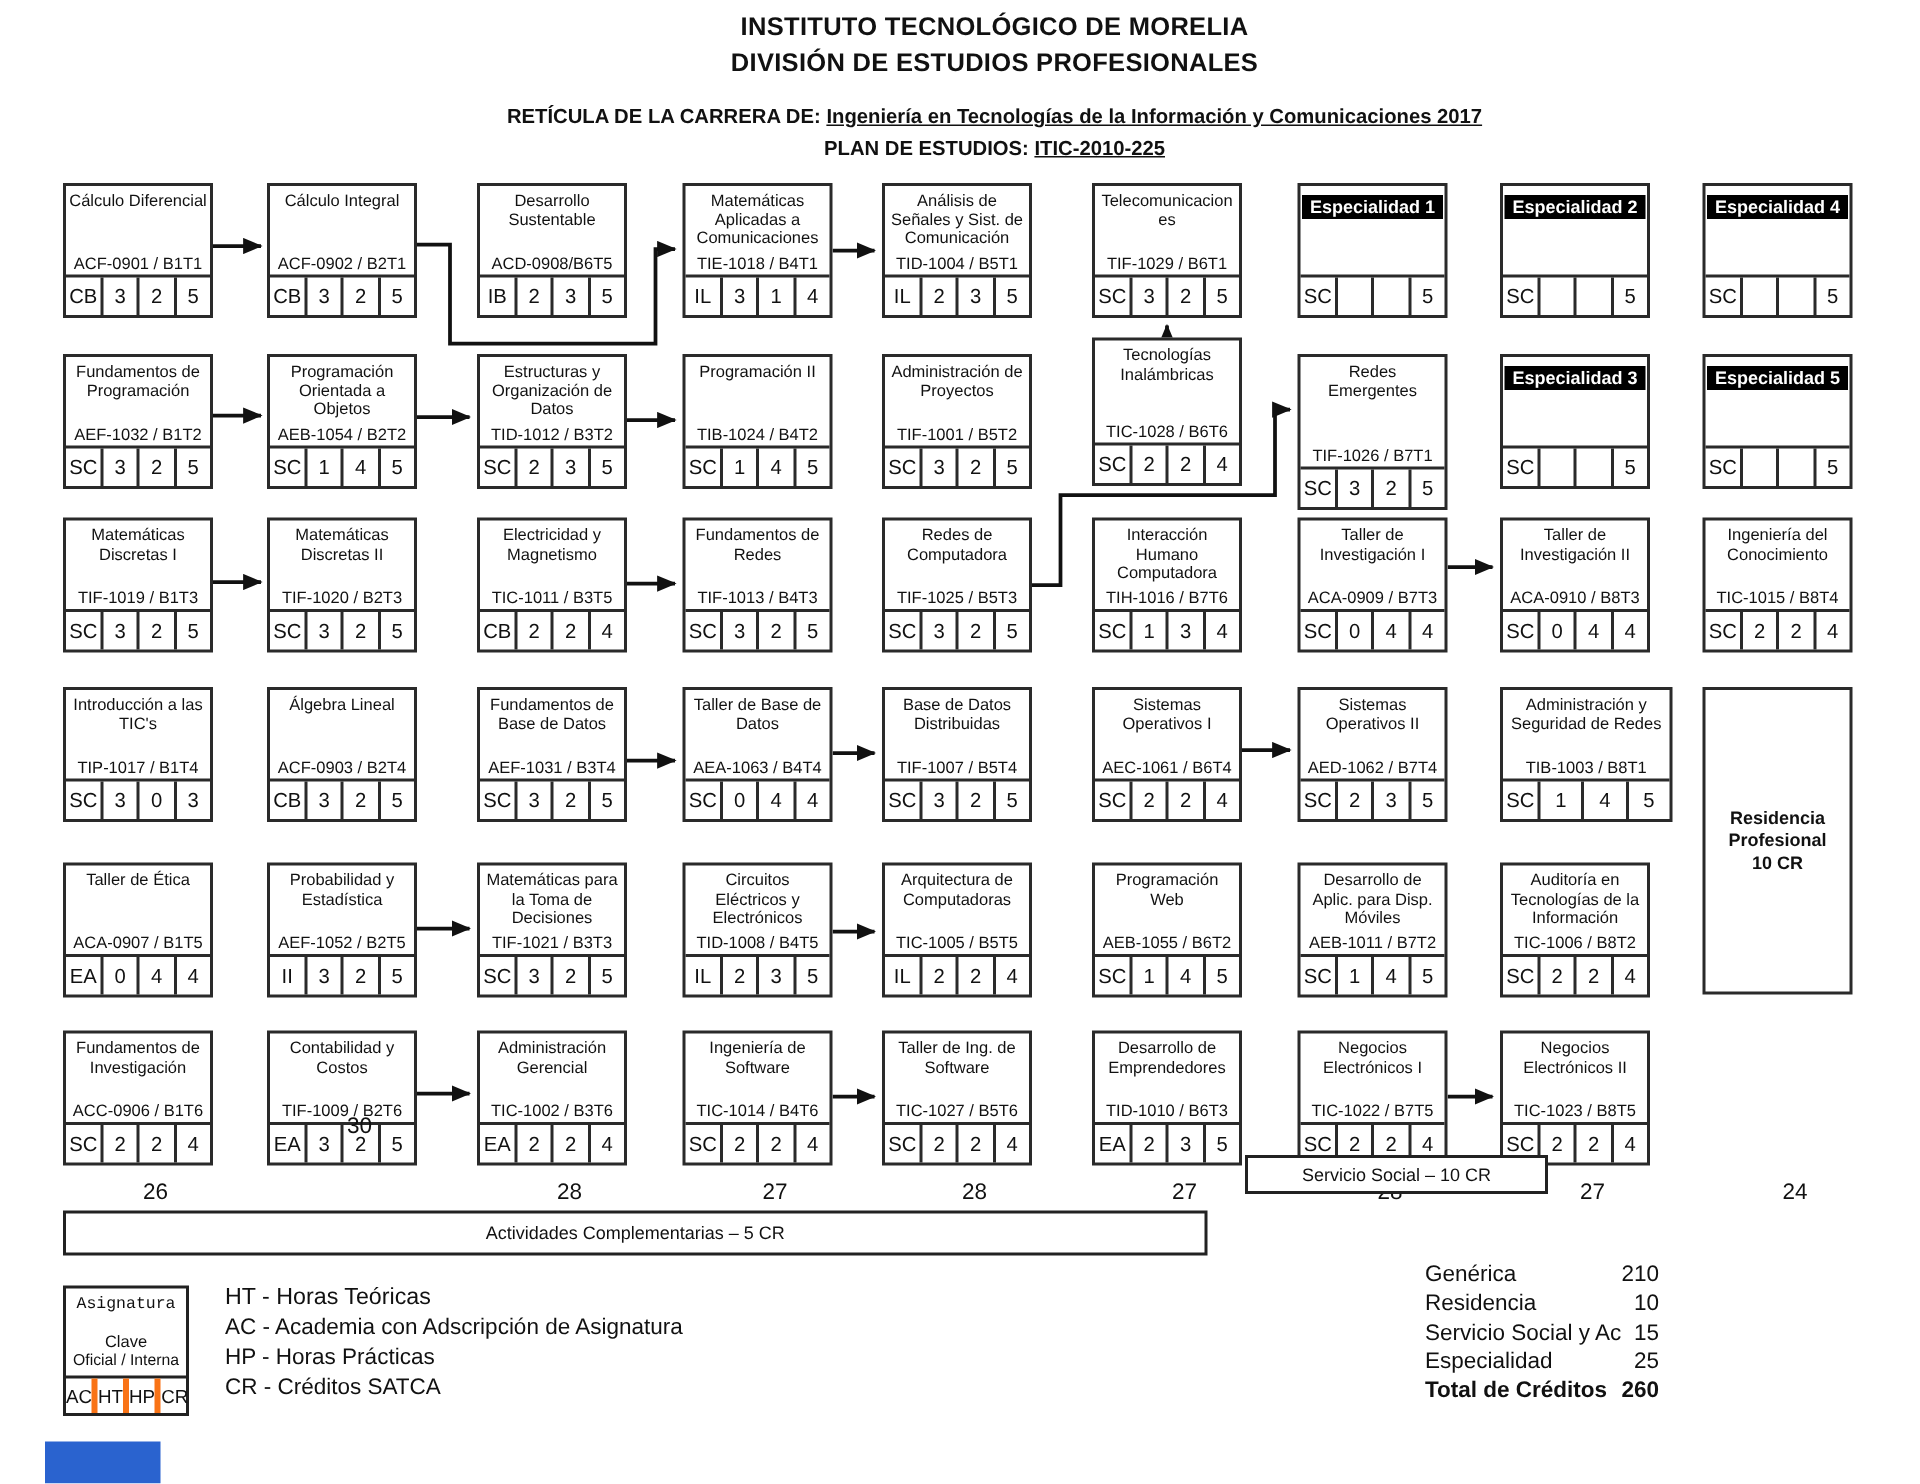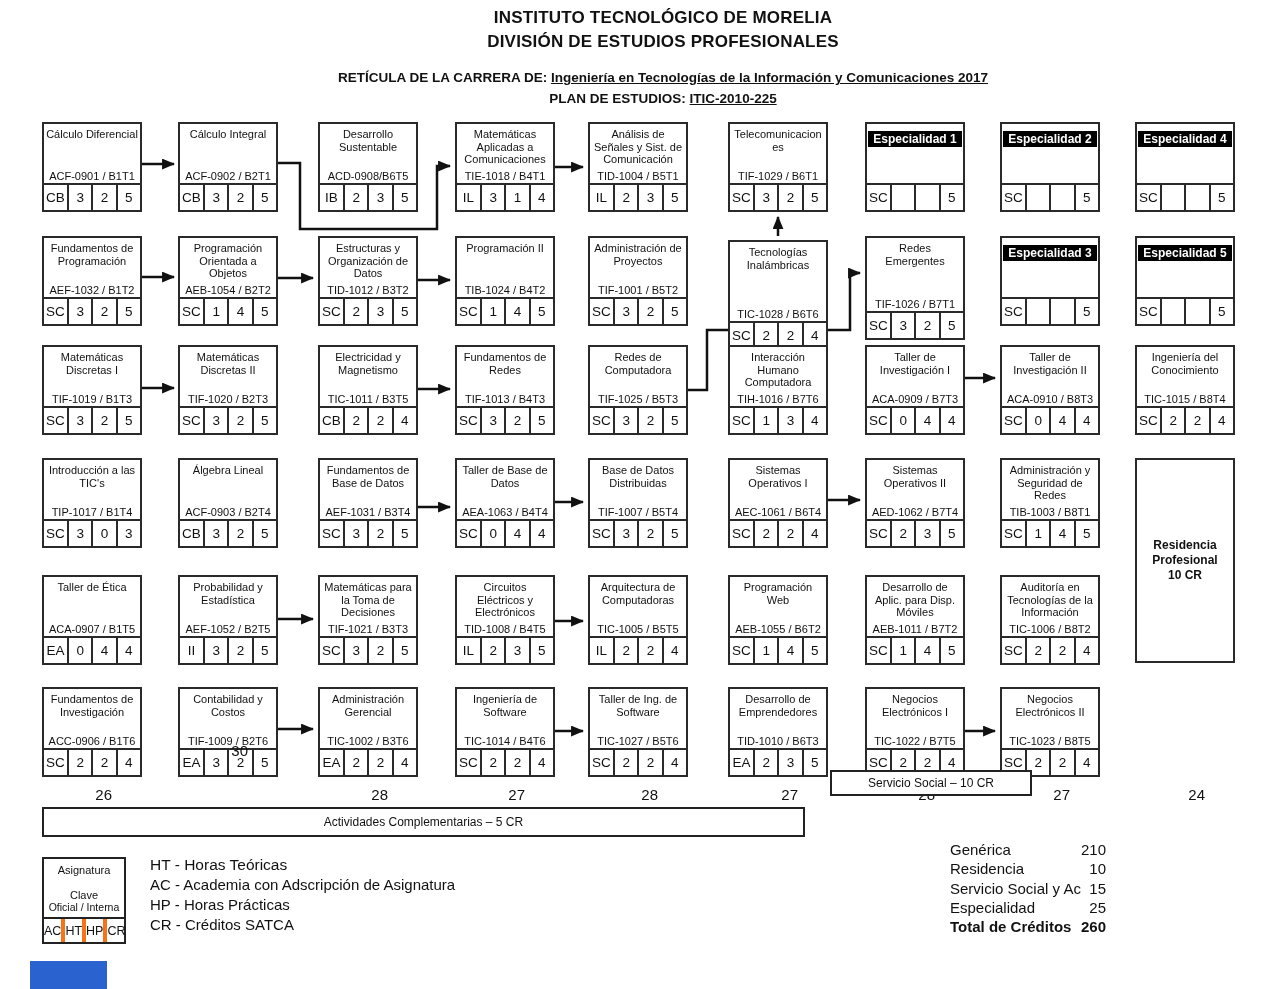--- a/index.html
+++ b/index.html
@@ -34,21 +34,21 @@
   
   .credit{position:absolute;width:40px;text-align:right;font-size:15px;}
 
   
   .bar{position:absolute;border:2px solid #222;box-sizing:border-box;display:flex;align-items:center;justify-content:center;font-size:12px;background:#fff;}
   #bar-activities{left:42px;top:807px;width:763px;height:30px;}
   #bar-social{left:830px;top:770px;width:202px;height:26px;}
 
   
   .legendbox{position:absolute;left:42px;top:857px;width:84px;height:87px;border:2px solid #222;box-sizing:border-box;font-size:11px;text-align:center;}
-  .lb-title{margin-top:5px;}
+  .lb-title{margin-top:5px;font-family:Liberation Mono, monospace;}
   .lb-clave{margin-top:13px;}
   .lb-of{white-space:nowrap;font-size:10.5px;}
   .lb-cells{position:absolute;bottom:0;left:0;right:0;height:23px;display:flex;border-top:2px solid #222;}
   .lb-cells span{flex:1;display:flex;align-items:center;justify-content:center;font-size:12.5px;border-left:4px solid #f97316;}
   .lb-cells span:first-child{border-left:none;}
 
   
   .legend-items{position:absolute;left:150px;top:855px;}
   .litem{font-size:15px;line-height:20px;}
   .litem:first-child{font-size:15.5px;}
@@ -204,21 +204,21 @@
       <div class="cbox" style="left:588px;top:236px;width:100px;height:90px">
         <div class="cname">Administración de Proyectos</div>
         <div class="ccode">TIF-1001 / B5T2</div>
         <div class="cstats">
           <span>SC</span>
           <span>3</span>
           <span>2</span>
           <span>5</span>
         </div>
       </div>
-      <div class="cbox" style="left:728px;top:240px;width:100px;height:110px">
+      <div class="cbox" style="left:728px;top:225px;width:100px;height:99px">
         <div class="cname">Tecnologías Inalámbricas</div>
         <div class="ccode">TIC-1028 / B6T6</div>
         <div class="cstats">
           <span>SC</span>
           <span>2</span>
           <span>2</span>
           <span>4</span>
         </div>
       </div>
       <div class="cbox" style="left:865px;top:236px;width:100px;height:104px">
@@ -384,21 +384,21 @@
       <div class="cbox" style="left:865px;top:458px;width:100px;height:90px">
         <div class="cname">Sistemas Operativos II</div>
         <div class="ccode">AED-1062 / B7T4</div>
         <div class="cstats">
           <span>SC</span>
           <span>2</span>
           <span>3</span>
           <span>5</span>
         </div>
       </div>
-      <div class="cbox" style="left:1000px;top:458px;width:100px;height:90px">
+      <div class="cbox" style="left:1000px;top:458px;width:115px;height:90px">
         <div class="cname">Administración y Seguridad de Redes</div>
         <div class="ccode">TIB-1003 / B8T1</div>
         <div class="cstats">
           <span>SC</span>
           <span>1</span>
           <span>4</span>
           <span>5</span>
         </div>
       </div>
       <div class="cbox" style="left:42px;top:575px;width:100px;height:90px">

